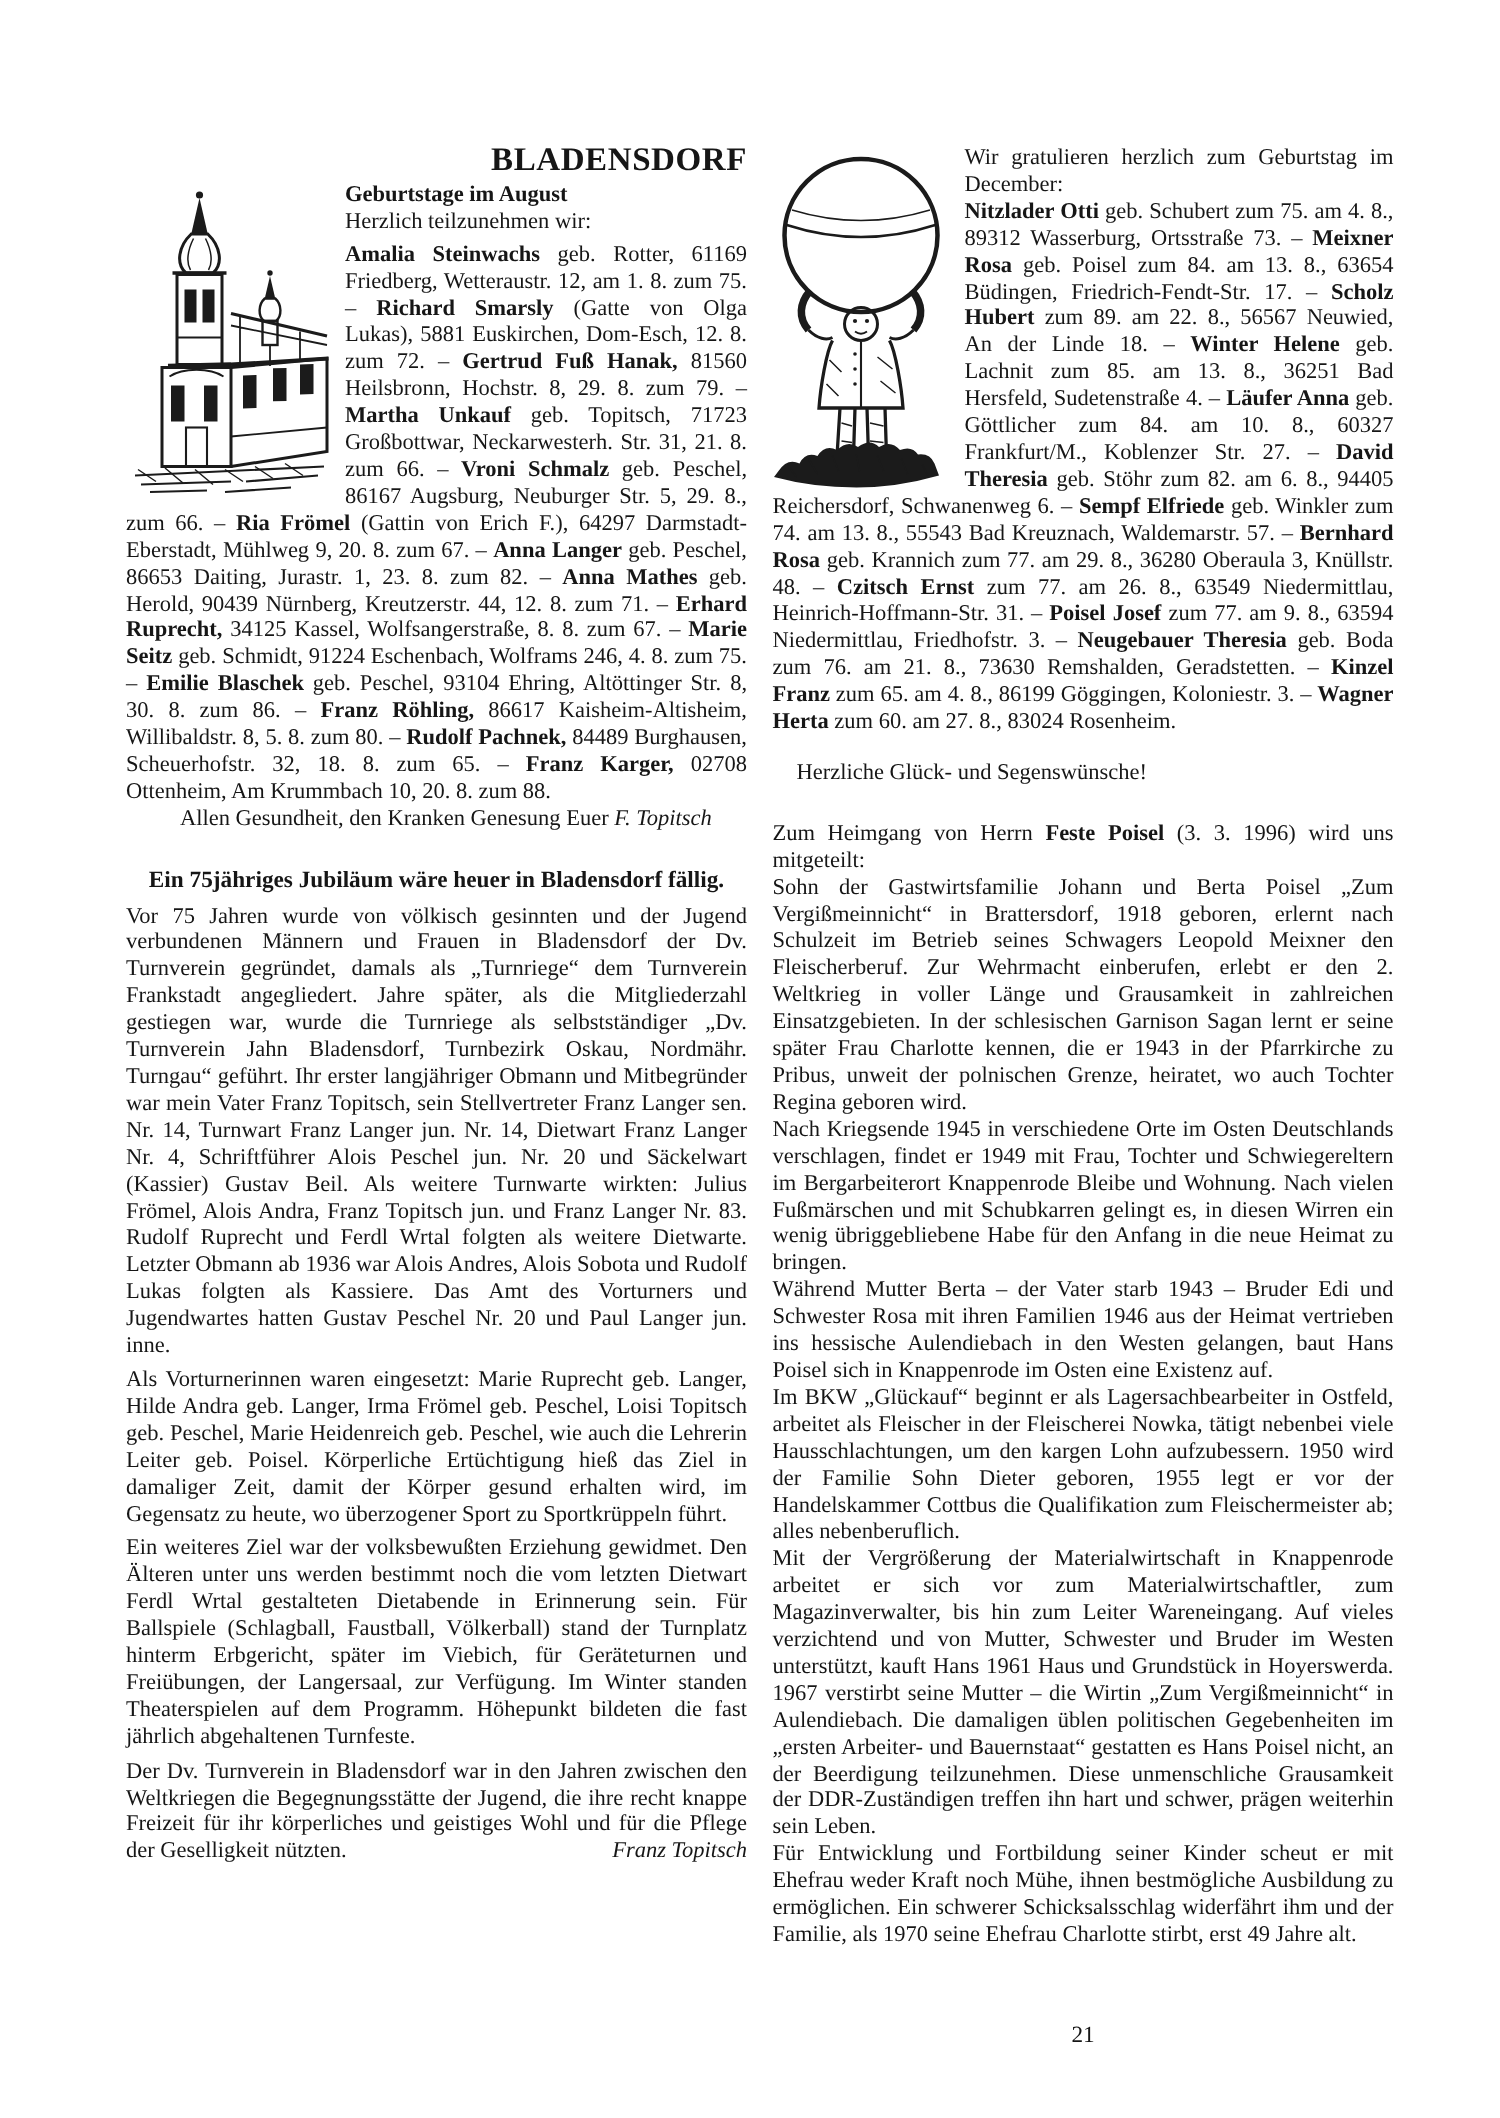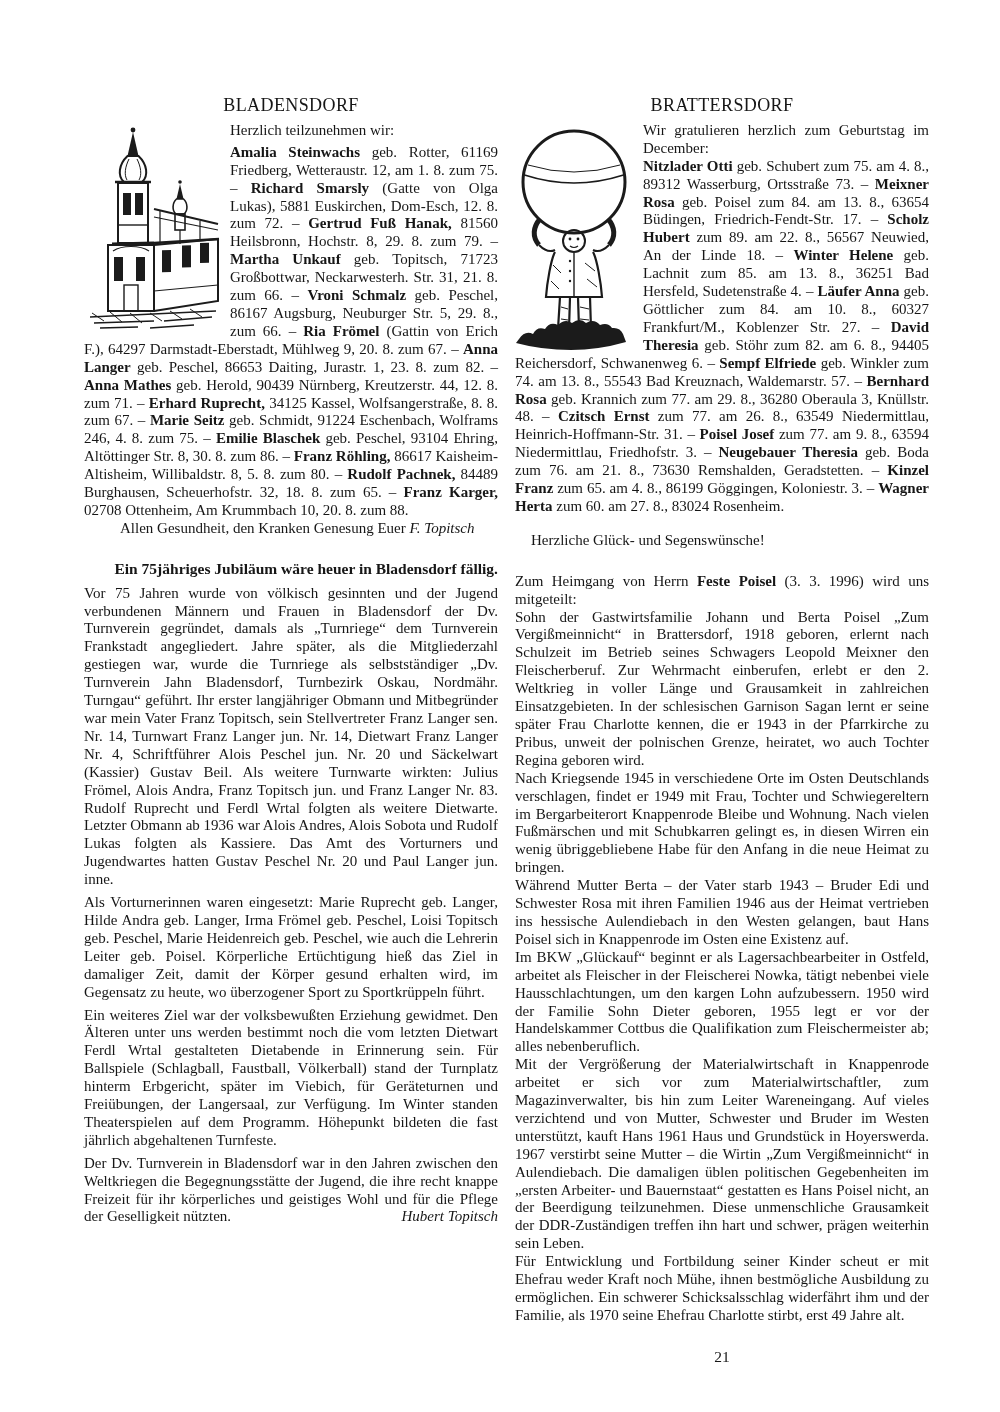--- a/index.html
+++ b/index.html
@@ -12,37 +12,37 @@
     overflow:hidden;
   }
   .col{
     position:absolute;top:97px;width:414px;
     font-size:15px;line-height:17.9px;
     text-align:justify;
   }
   .col-left{left:84px;}
   .col-right{left:515px;}
   .col-title{
-    font-size:18px;font-weight:normal;text-align:center;
+    font-size:22px;font-weight:bold;text-align:right;
     letter-spacing:.4px;margin:0 0 7px 0;
   }
   .fig{
     float:left;background:#fff;
   }
   .fig-church{width:138px;height:205px;margin:3px 8px 2px 0;}
   .fig-atlas{width:118px;height:226px;margin:3px 10px 2px 0;}
   .subtitle{font-weight:bold;margin:0;}
   .line{margin:0;}
   .para{margin:0;}
   .para + .para{margin-top:5px;}
   .list-para{margin:4px 0 0 0;}
   .wishes{margin-top:5px;}
   .closing-line{margin:0;text-indent:36px;}
   .section-heading{
-    font-size:15.5px;font-weight:bold;text-align:right;
+    font-size:15.5px;font-weight:bold;text-align:center;
     margin:22px 0 7px 0;
   }
   .signed-para{position:relative;}
   .signature{
     position:absolute;right:0;bottom:0;
     font-style:italic;background:#fff;padding-left:10px;
   }
   .obituary{margin-top:23px;}
   .obituary .para + .para{margin-top:0;}
   .closing-right{margin:16px;text-align:left;}
@@ -94,36 +94,36 @@
       <rect x="78" y="128" width="9" height="22" fill="#1b1b1b" transform="skewY(-2)"></rect>
       <rect x="98" y="124" width="9" height="22" fill="#1b1b1b" transform="skewY(-2)"></rect>
       <rect x="116" y="122" width="9" height="20" fill="#1b1b1b" transform="skewY(-2)"></rect>
       <path class="ink" stroke-width="1.2" d="M70 166 L134 160"></path>
 
       <path class="ink" stroke-width="1.4" d="M6 192 L132 186 M10 198 L70 196 M80 196 L128 192 M16 203 L54 202 M66 203 L110 200"></path>
       <path class="ink" stroke-width="1" d="M8 188 L20 196 M26 187 L38 197 M46 188 L58 198 M66 188 L78 196 M86 186 L98 194 M106 184 L118 192"></path>
     </svg>
   </span>
 
+  <p class="subtitle">Geburtstage im August</p>
   <p class="line">Herzlich teilzunehmen wir:</p>
   <p class="list-para"><b>Amalia Steinwachs</b> geb. Rotter, 61169 Friedberg, Wetteraustr. 12, am 1. 8. zum 75. – <b>Richard Smarsly</b> (Gatte von Olga Lukas), 5881 Euskirchen, Dom-Esch, 12. 8. zum 72. – <b>Gertrud Fuß Hanak,</b> 81560 Heilsbronn, Hochstr. 8, 29. 8. zum 79. – <b>Martha Unkauf</b> geb. Topitsch, 71723 Großbottwar, Neckarwesterh. Str. 31, 21. 8. zum 66. – <b>Vroni Schmalz</b> geb. Peschel, 86167 Augsburg, Neuburger Str. 5, 29. 8., zum 66. – <b>Ria Frömel</b> (Gattin von Erich F.), 64297 Darmstadt-Eberstadt, Mühlweg 9, 20. 8. zum 67. – <b>Anna Langer</b> geb. Peschel, 86653 Daiting, Jurastr. 1, 23. 8. zum 82. – <b>Anna Mathes</b> geb. Herold, 90439 Nürnberg, Kreutzerstr. 44, 12. 8. zum 71. – <b>Erhard Ruprecht,</b> 34125 Kassel, Wolfsangerstraße, 8. 8. zum 67. – <b>Marie Seitz</b> geb. Schmidt, 91224 Eschenbach, Wolframs 246, 4. 8. zum 75. – <b>Emilie Blaschek</b> geb. Peschel, 93104 Ehring, Altöttinger Str. 8, 30. 8. zum 86. – <b>Franz Röhling,</b> 86617 Kaisheim-Altisheim, Willibaldstr. 8, 5. 8. zum 80. – <b>Rudolf Pachnek,</b> 84489 Burghausen, Scheuerhofstr. 32, 18. 8. zum 65. – <b>Franz Karger,</b> 02708 Ottenheim, Am Krummbach 10, 20. 8. zum 88.</p>
   <p class="closing-line">Allen Gesundheit, den Kranken Genesung Euer <i>F. Topitsch</i></p>
 
   <h2 class="section-heading">Ein 75jähriges Jubiläum wäre heuer in Bladensdorf fällig.</h2>
   <p class="para">Vor 75 Jahren wurde von völkisch gesinnten und der Jugend verbundenen Männern und Frauen in Bladensdorf der Dv. Turnverein gegründet, damals als „Turnriege“ dem Turnverein Frankstadt angegliedert. Jahre später, als die Mitgliederzahl gestiegen war, wurde die Turnriege als selbstständiger „Dv. Turnverein Jahn Bladensdorf, Turnbezirk Oskau, Nordmähr. Turngau“ geführt. Ihr erster langjähriger Obmann und Mitbegründer war mein Vater Franz Topitsch, sein Stellvertreter Franz Langer sen. Nr. 14, Turnwart Franz Langer jun. Nr. 14, Dietwart Franz Langer Nr. 4, Schriftführer Alois Peschel jun. Nr. 20 und Säckelwart (Kassier) Gustav Beil. Als weitere Turnwarte wirkten: Julius Frömel, Alois Andra, Franz Topitsch jun. und Franz Langer Nr. 83. Rudolf Ruprecht und Ferdl Wrtal folgten als weitere Dietwarte. Letzter Obmann ab 1936 war Alois Andres, Alois Sobota und Rudolf Lukas folgten als Kassiere. Das Amt des Vorturners und Jugendwartes hatten Gustav Peschel Nr. 20 und Paul Langer jun. inne.</p>
   <p class="para">Als Vorturnerinnen waren eingesetzt: Marie Ruprecht geb. Langer, Hilde Andra geb. Langer, Irma Frömel geb. Peschel, Loisi Topitsch geb. Peschel, Marie Heidenreich geb. Peschel, wie auch die Lehrerin Leiter geb. Poisel. Körperliche Ertüchtigung hieß das Ziel in damaliger Zeit, damit der Körper gesund erhalten wird, im Gegensatz zu heute, wo überzogener Sport zu Sportkrüppeln führt.</p>
   <p class="para">Ein weiteres Ziel war der volksbewußten Erziehung gewidmet. Den Älteren unter uns werden bestimmt noch die vom letzten Dietwart Ferdl Wrtal gestalteten Dietabende in Erinnerung sein. Für Ballspiele (Schlagball, Faustball, Völkerball) stand der Turnplatz hinterm Erbgericht, später im Viebich, für Geräteturnen und Freiübungen, der Langersaal, zur Verfügung. Im Winter standen Theaterspielen auf dem Programm. Höhepunkt bildeten die fast jährlich abgehaltenen Turnfeste.</p>
   <p class="para signed-para">
     <span>Der Dv. Turnverein in Bladensdorf war in den Jahren zwischen den Weltkriegen die Begegnungsstätte der Jugend, die ihre recht knappe Freizeit für ihr körperliches und geistiges Wohl und für die Pflege der Geselligkeit nützten.</span>
-    <span class="signature">Hubert Topitsch</span>
+    <span class="signature">Franz Topitsch</span>
   </p>
 </section>
 
 <section class="col col-right">
-  <h1 class="col-title">BRATTERSDORF</h1>
 
   <span class="fig fig-atlas">
     <svg width="118" height="226" viewBox="0 0 118 226" aria-hidden="true">
 
       <circle class="ink" stroke-width="3" cx="59" cy="57" r="51"></circle>
       <path class="ink" stroke-width="1.6" d="M9.5 50 Q59 66 108.5 50"></path>
       <path class="ink" stroke-width="1" d="M13 40 Q59 54 105 40"></path>
 
       <path class="ink" stroke-width="5" d="M25 94 C18 102 17 112 24 120"></path>
       <path class="ink" stroke-width="5" d="M93 94 C100 102 101 112 94 120"></path>

